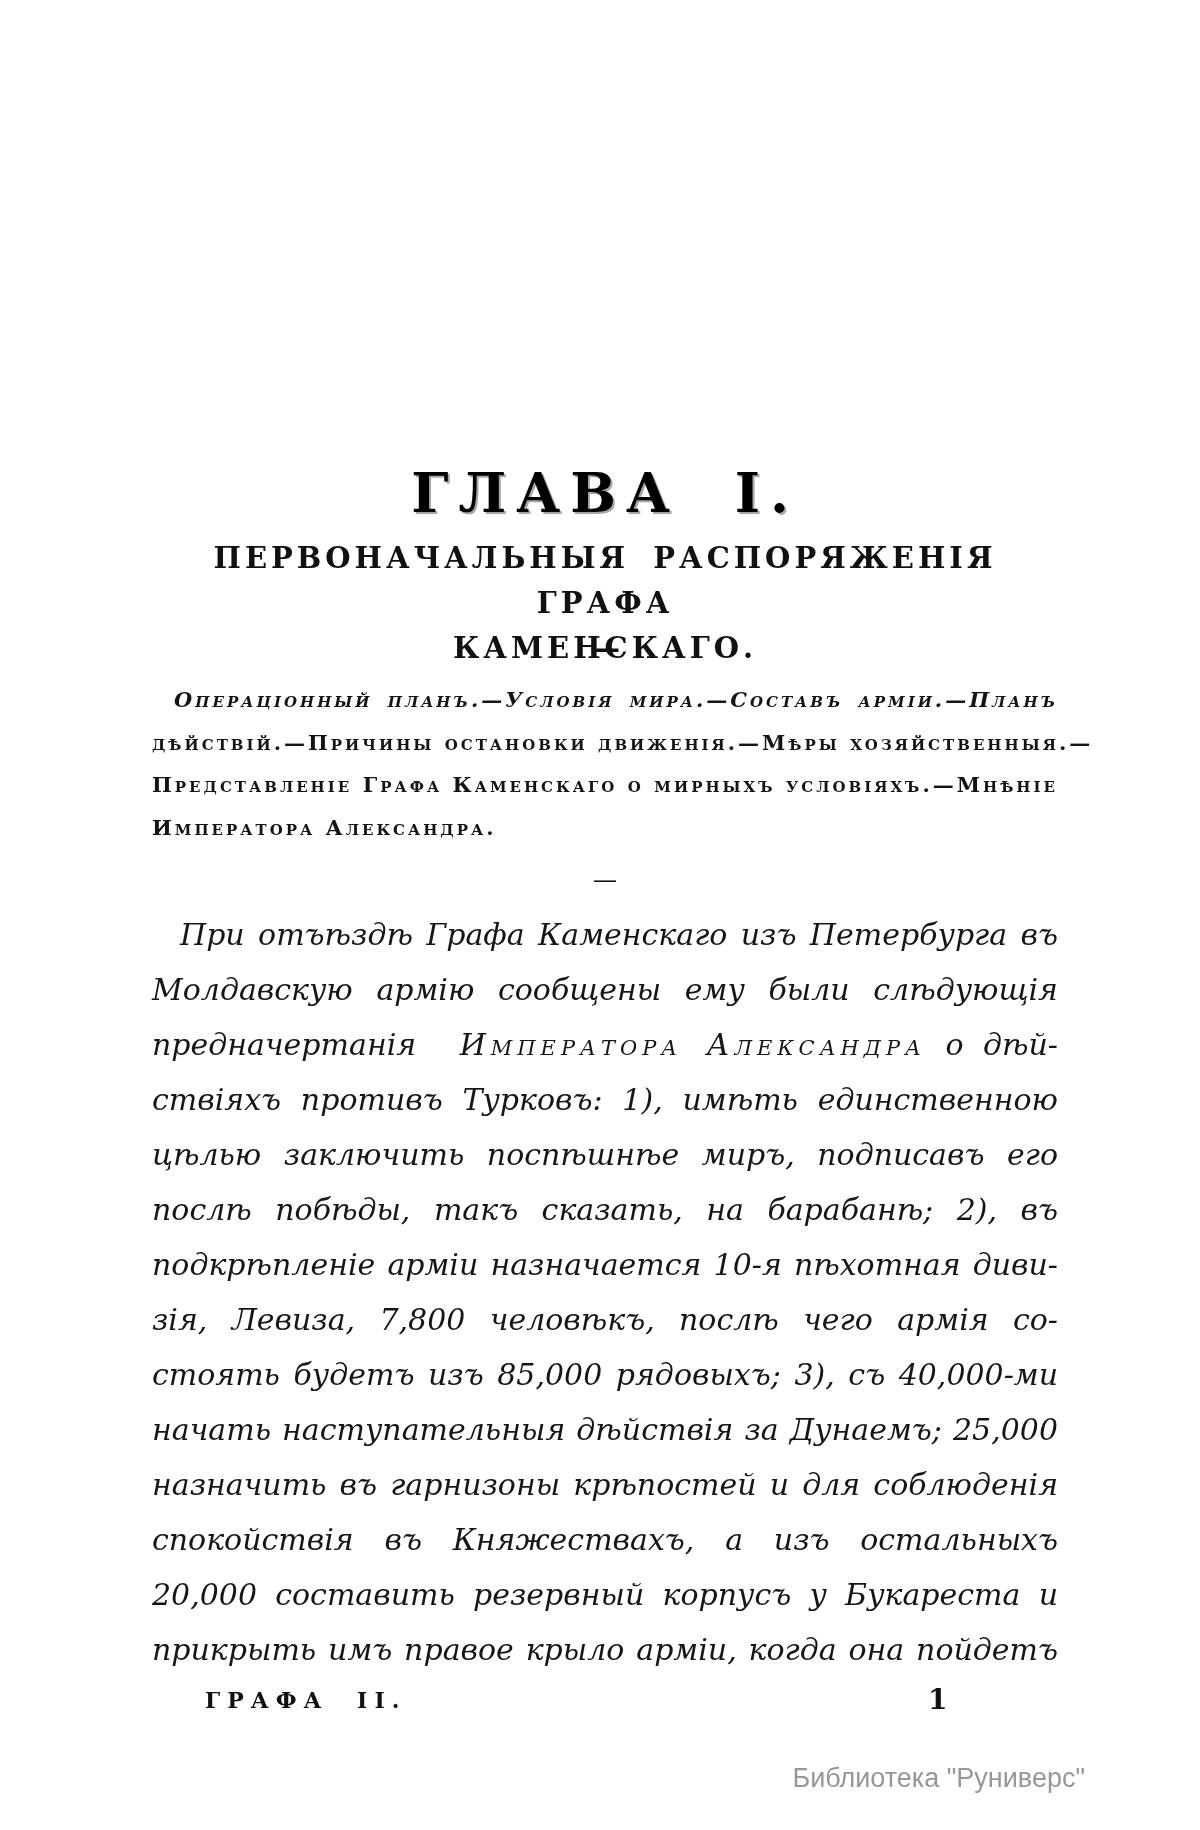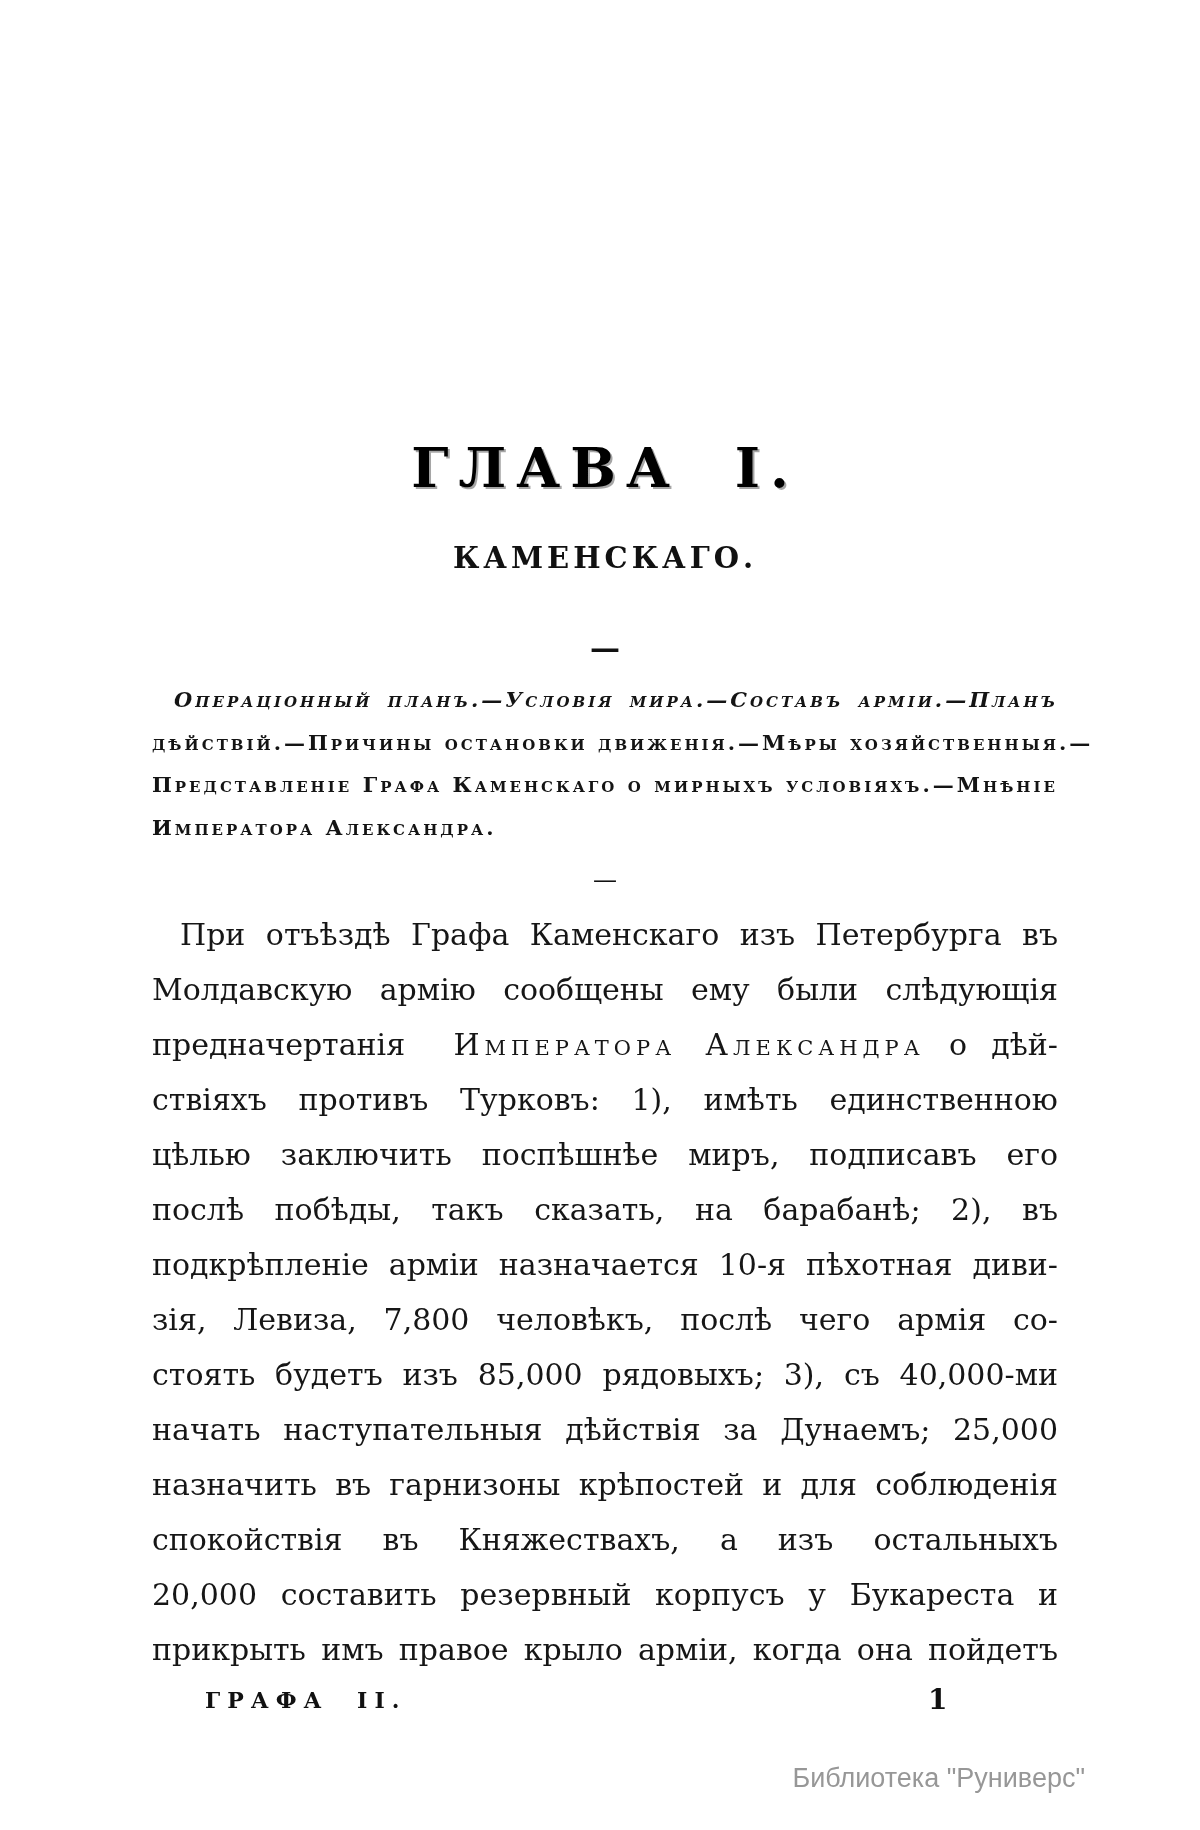--- a/index.html
+++ b/index.html
@@ -7,21 +7,21 @@
     position:relative;
     width:1200px;height:1830px;
     background:#ffffff;
     overflow:hidden;
     font-family:"DejaVu Serif","Liberation Serif",serif;
     color:#1b1b1b;
   }
   .content{position:absolute;left:152px;top:0;width:906px;height:100%;}
 
   .chapter-title{
-    position:absolute;top:441px;left:0;width:100%;
+    position:absolute;top:466px;left:0;width:100%;
     margin:0;text-align:center;
     font-size:54px;line-height:54px;font-weight:bold;
     letter-spacing:10px;word-spacing:26px;
     color:#000;
     text-shadow:2px 2px 0 rgba(0,0,0,0.35);
   }
   .chapter-heading{
     position:absolute;top:536px;left:0;width:100%;
     margin:0;text-align:center;
     font-size:29px;line-height:45px;font-weight:bold;
@@ -46,20 +46,21 @@
   }
   .s-line.first{text-indent:22px;font-style:italic;}
   .s-line.last{text-align-last:left;}
 
   .body-text{position:absolute;top:907px;left:0;width:100%;}
   .b-line{
     font-size:30px;line-height:55px;
     text-align:justify;text-align-last:justify;
     white-space:nowrap;
     color:#161616;
+    font-style:italic;
   }
   .b-line.first{text-indent:28px;}
   .sc{
     font-variant:small-caps;
     letter-spacing:5px;
     font-size:30px;
     margin-left:24px;
   }
 
   .page-footer{position:absolute;top:1682px;left:0;width:100%;height:36px;}
@@ -84,20 +85,21 @@
 </style>
 </head>
 <body>
 
 <div class="page">
   <main class="content">
 
     <h1 class="chapter-title">ГЛАВА I.</h1>
 
     <h2 class="chapter-heading">
+      <span class="h-line">ПЕРВОНАЧАЛЬНЫЯ РАСПОРЯЖЕНІЯ ГРАФА</span>
       <span class="h-line">КАМЕНСКАГО.</span>
     </h2>
 
     <div class="sep sep1">—</div>
 
     <section class="summary">
       <div class="s-line first">Операціонный планъ.—Условія мира.—Составъ арміи.—Планъ</div>
       <div class="s-line">дѣйствій.—Причины остановки движенія.—Мѣры хозяйственныя.—</div>
       <div class="s-line">Представленіе Графа Каменскаго о мирныхъ условіяхъ.—Мнѣніе</div>
       <div class="s-line last">Императора Александра.</div>

